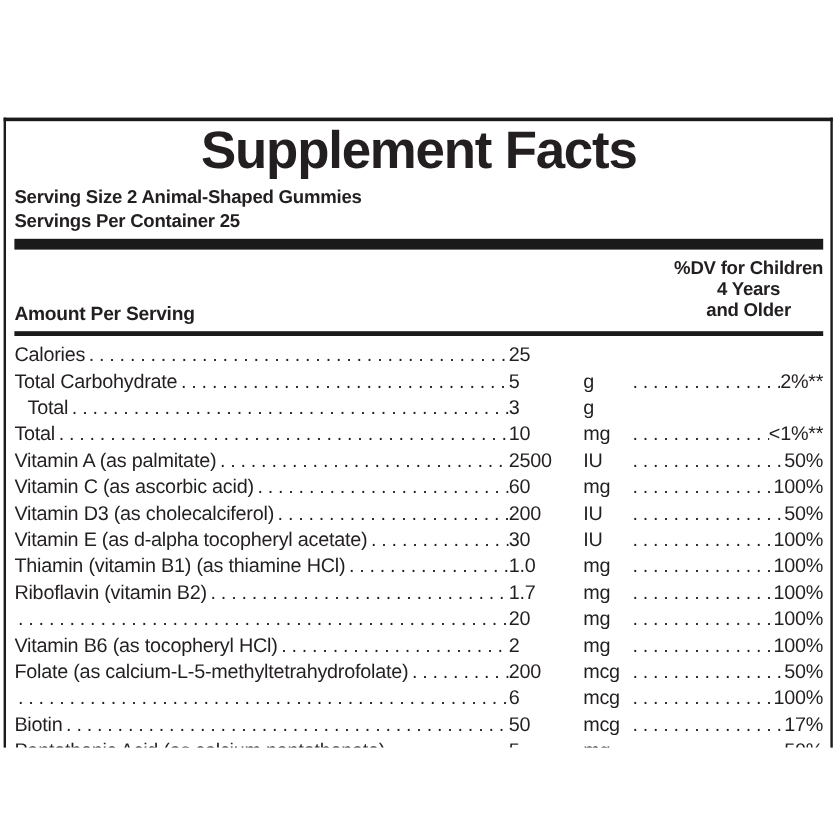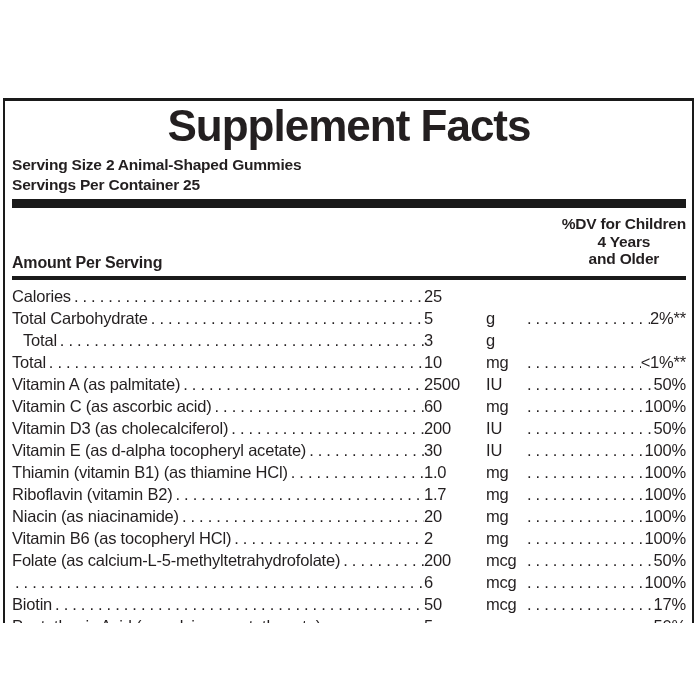--- a/index.html
+++ b/index.html
@@ -249,21 +249,20 @@
     <span class="amt">
       <span class="num">1.7</span>
       <span class="unit">mg</span>
     </span>
     <span class="dots dots2">............................................................................................................................................</span>
     <span class="dv">100%</span>
   </div>
 
   <div class="row">
     <span class="left">
-      <span class="nm">Niacin (as niacinamide)</span>
       <span class="dots">............................................................................................................................................</span>
     </span>
     <span class="amt">
       <span class="num">20</span>
       <span class="unit">mg</span>
     </span>
     <span class="dots dots2">............................................................................................................................................</span>
     <span class="dv">100%</span>
   </div>
 

